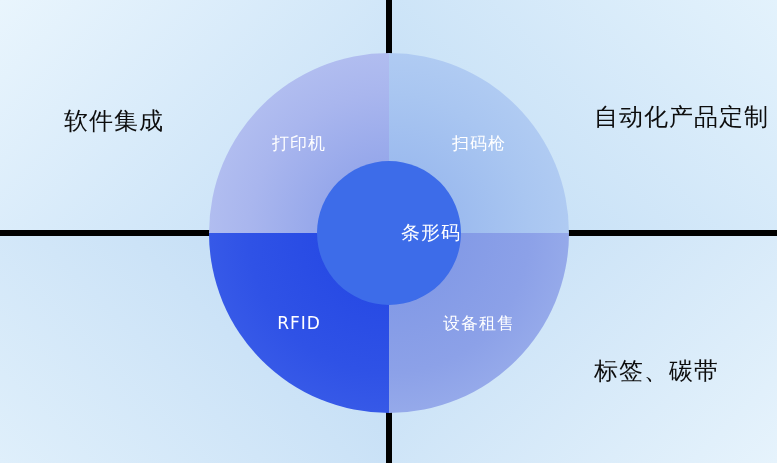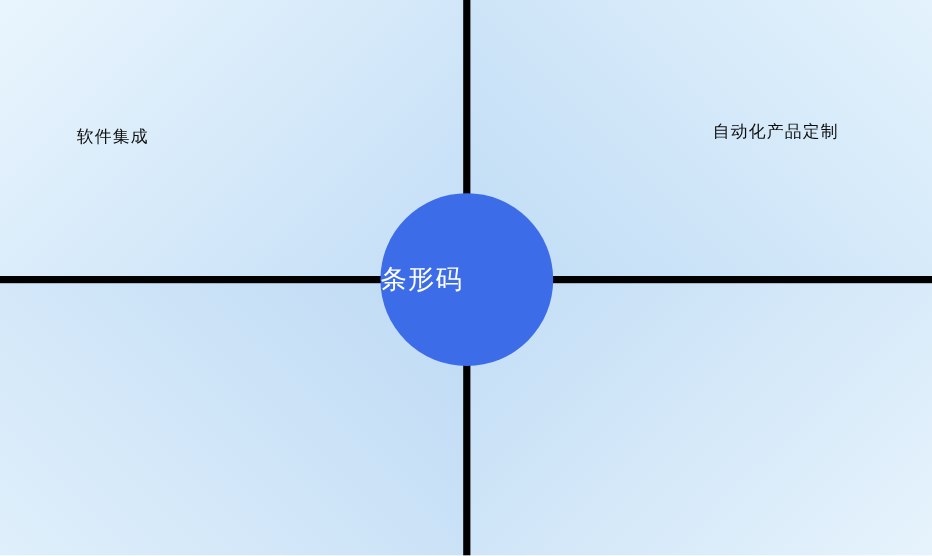--- a/index.html
+++ b/index.html
@@ -38,28 +38,28 @@
   .q-bl { background:radial-gradient(circle at 100% 0%,  #2144e3 0%, #2f52e6 55%, #4466ea 100%); }
   .q-br { background:radial-gradient(circle at 0% 0%,    #7essai 0%, #8ca1e8 55%, #a6b9ee 100%); }
   
   .q-br { background:radial-gradient(circle at 0% 0%,    #7b94e5 0%, #8ca1e8 55%, #a6b9ee 100%); }
 
   
   .center-circle {
     position:absolute; left:317px; top:161px;
     width:144px; height:144px; border-radius:50%;
     background:#3d6ce9;
-    display:flex; align-items:center; justify-content:flex-start;
-    color:#ffffff; font-size:22px; letter-spacing:1px;
+    display:flex; align-items:center; justify-content:flex-end;
+    color:#ffffff; font-size:19px; letter-spacing:1px;
   }
 
   
   .corner-label {
     position:absolute;
-    color:#0d0d0d; font-size:14px; letter-spacing:1px;
+    color:#0d0d0d; font-size:24px; letter-spacing:1px;
     white-space:nowrap;
   }
   .cl-tl { left:64px;  top:105px; }
   .cl-tr { left:594px; top:101px; }
   .cl-bl { left:64px;  top:355px; }
   .cl-br { left:594px; top:355px; }
 </style>
 </head>
 <body>
 
@@ -68,19 +68,34 @@
   <div class="bg-q bg-tl"></div>
   <div class="bg-q bg-tr"></div>
   <div class="bg-q bg-bl"></div>
   <div class="bg-q bg-br"></div>
 
   <div class="hline"></div>
   <div class="vline"></div>
 
   <div class="corner-label cl-tl">软件集成</div>
   <div class="corner-label cl-tr">自动化产品定制</div>
+  <div class="corner-label cl-br">标签、碳带</div>
 
+  <div class="big-circle">
+    <div class="q q-tl">
+      <span>打印机</span>
+    </div>
+    <div class="q q-tr">
+      <span>扫码枪</span>
+    </div>
+    <div class="q q-bl">
+      <span>RFID</span>
+    </div>
+    <div class="q q-br">
+      <span>设备租售</span>
+    </div>
+  </div>
 
   <div class="center-circle">
     <span>条形码</span>
   </div>
 
 </div>
 
 </body></html>

